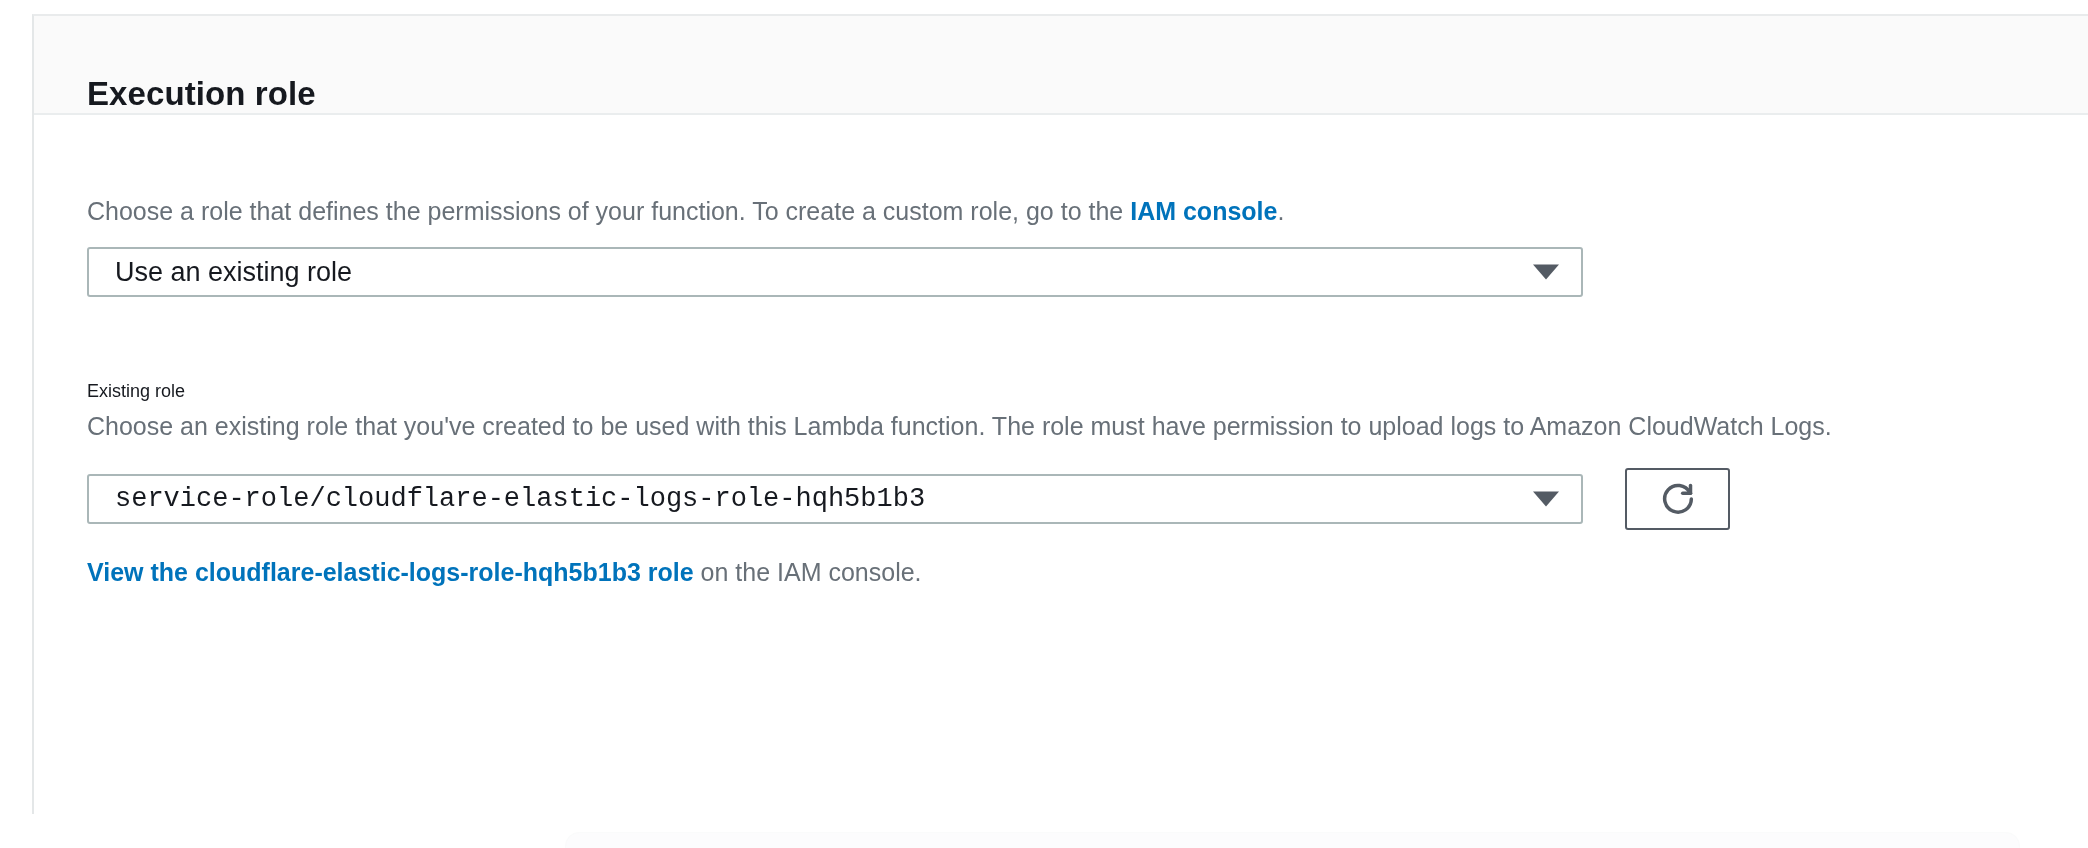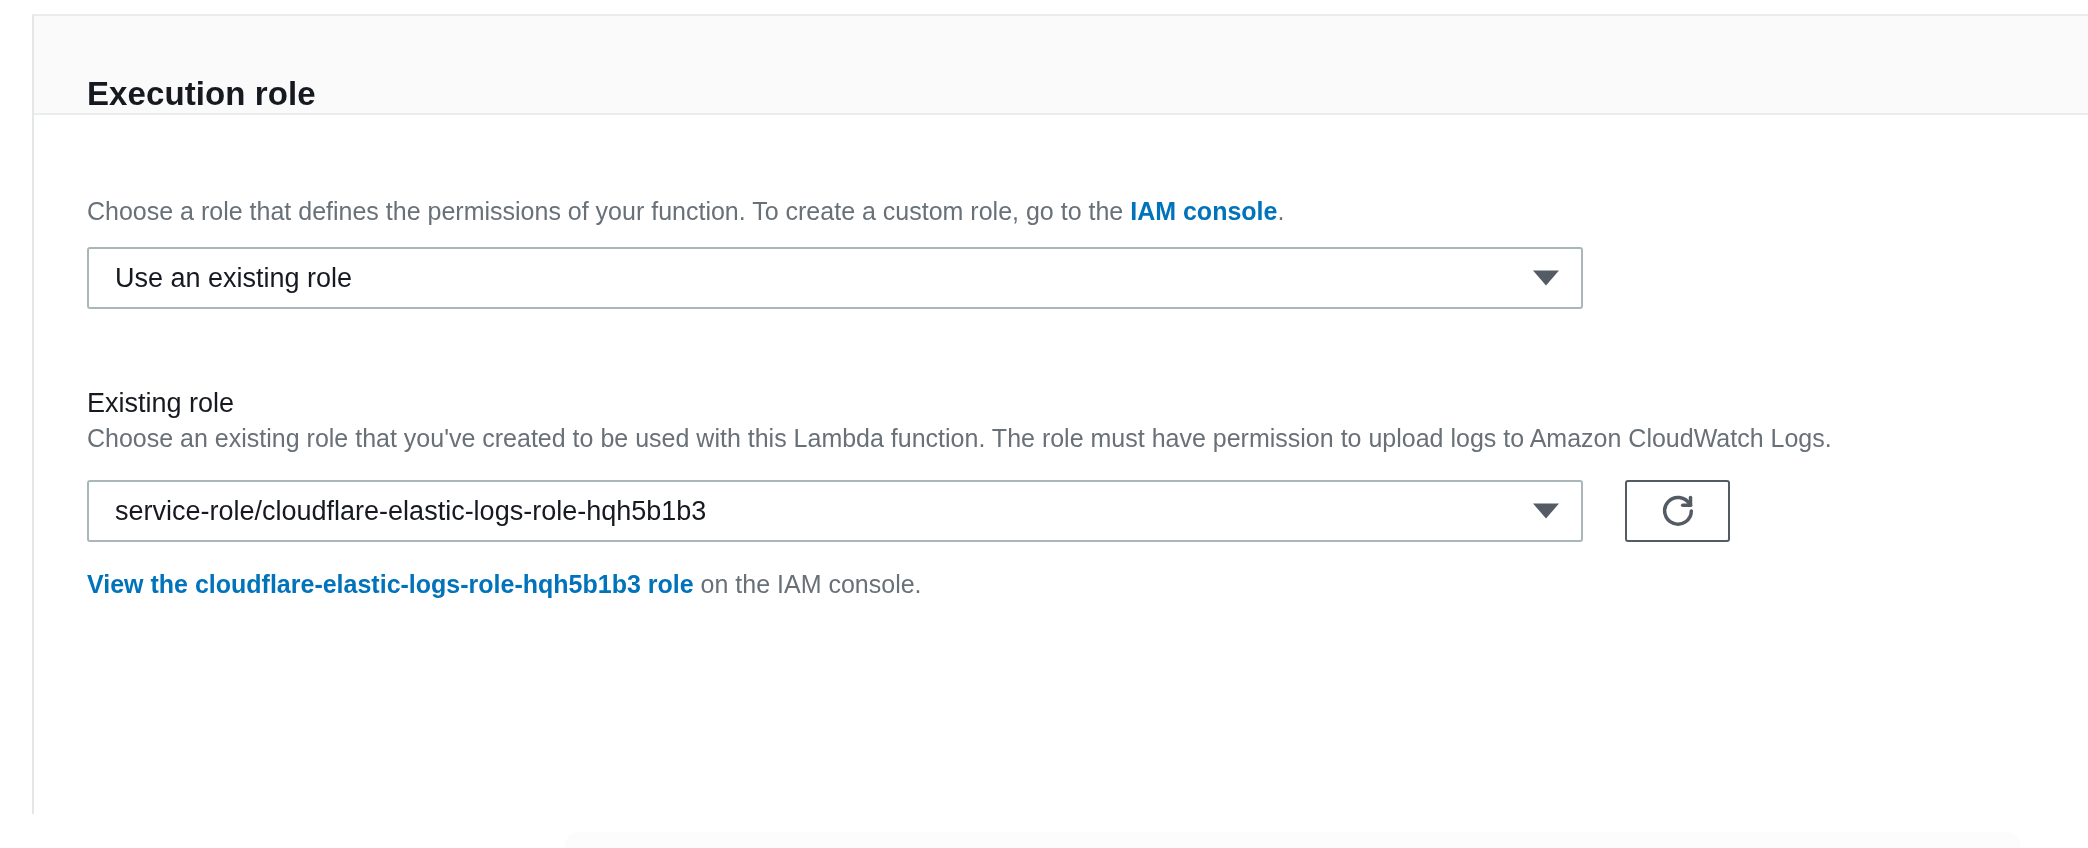--- a/index.html
+++ b/index.html
@@ -64,36 +64,36 @@
     padding-top: 63px;
   }
   .link {
     color: #0073bb;
     font-weight: bold;
     text-decoration: none;
     cursor: pointer;
   }
 
   .field-label {
-    font-size: 27px;
+    font-size: 18px;
     color: #16191f;
     line-height: 36px;
     margin: 0;
     font-weight: normal;
   }
 
   
   .select-row {
     display: flex;
     align-items: center;
   }
   .select {
     position: relative;
     box-sizing: border-box;
-    height: 62px;
+    height: 50px;
     background: #ffffff;
     border: 2px solid #aab7b8;
     border-radius: 3px;
     display: flex;
     align-items: center;
     padding: 0 56px 0 26px;
     cursor: pointer;
   }
   .select-value {
     font-size: 27px;
@@ -107,21 +107,21 @@
     right: 22px;
     top: 50%;
     transform: translateY(-50%);
     width: 0;
     height: 0;
     border-left: 13px solid transparent;
     border-right: 13px solid transparent;
     border-top: 15px solid #545b64;
   }
   #role-mode-select { width: 1496px; margin-top: 18px; }
-  #existing-role-select { width: 1496px; }
+  #existing-role-select { width: 1496px; font-family: Liberation Mono, monospace; }
 
   
   .icon-button {
     box-sizing: border-box;
     width: 105px;
     height: 62px;
     margin-left: 42px;
     border: 2px solid #545b64;
     border-radius: 3px;
     background: #ffffff;

